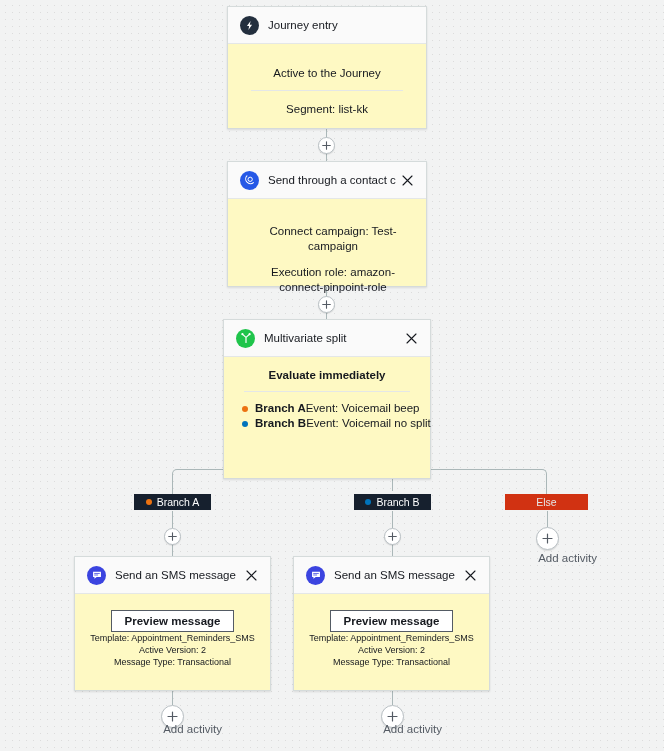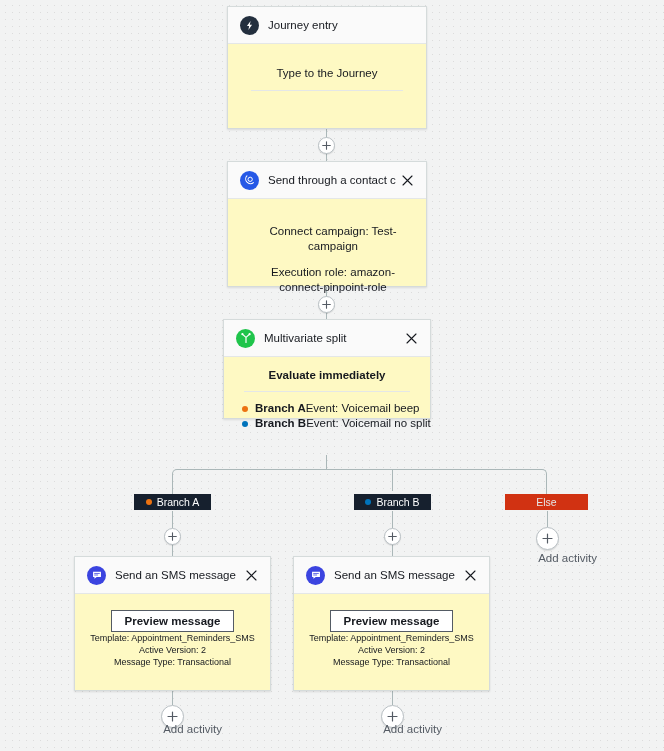--- a/index.html
+++ b/index.html
@@ -303,22 +303,23 @@
       <span class="icon-wrap">
         <span class="ico ico-entry">
           <svg width="11" height="11" viewBox="0 0 12 12" aria-hidden="true">
             <path d="M7.2 1 L3.2 6.6 H5.6 L4.8 11 L8.8 5.2 H6.3 Z" fill="#ffffff"></path>
           </svg>
         </span>
       </span>
       <span class="card-title">Journey entry</span>
     </div>
     <div class="card-body">
-      <div class="entry-title">Type to the Journey</div>
+      <div class="entry-title">Active to the Journey</div>
       <div class="entry-rule"></div>
+      <div class="entry-sub">Segment: list-kk</div>
     </div>
   </div>
 
   <div class="card" style="left:227px; top:161px; width:200px; height:126px;">
     <div class="card-header">
       <span class="icon-wrap">
         <span class="ico ico-phone">
           <svg width="12" height="12" viewBox="0 0 14 14" aria-hidden="true">
             <path d="M3.4 2.2 C1.5 4.1 1.5 7.4 3.6 9.6 c2.1 2.1 5.4 2.3 7.3 0.4" fill="none" stroke="#ffffff" stroke-width="1.25" stroke-linecap="round"></path>
             <circle cx="7.2" cy="6.2" r="2.5" fill="none" stroke="#ffffff" stroke-width="1.15"></circle>
@@ -331,21 +332,21 @@
           <path d="M1 1 L10 10 M10 1 L1 10" stroke="#16191f" stroke-width="1.1" stroke-linecap="round"></path>
         </svg>
       </span>
     </div>
     <div class="card-body" style="padding-top:25px;margin-left:12px;">
       <div class="cc-line">Connect campaign: Test-campaign</div>
       <div class="cc-line">Execution role: amazon-connect-pinpoint-role</div>
     </div>
   </div>
 
-  <div class="card" style="left:223px; top:319px; width:208px; height:100px;">
+  <div class="card" style="left:223px; top:319px; width:208px; height:160px;">
     <div class="card-header">
       <span class="icon-wrap">
         <span class="ico ico-split">
           <svg width="12" height="12" viewBox="0 0 12 12" aria-hidden="true">
             <path d="M6 10.5 V5.4 M6 5.4 L2.6 2.4 M6 5.4 L9.4 2.4" fill="none" stroke="#ffffff" stroke-width="1.2" stroke-linecap="round"></path>
             <circle cx="2.4" cy="2.2" r="1.1" fill="#ffffff"></circle>
             <circle cx="9.6" cy="2.2" r="1.1" fill="#ffffff"></circle>
           </svg>
         </span>
       </span>

